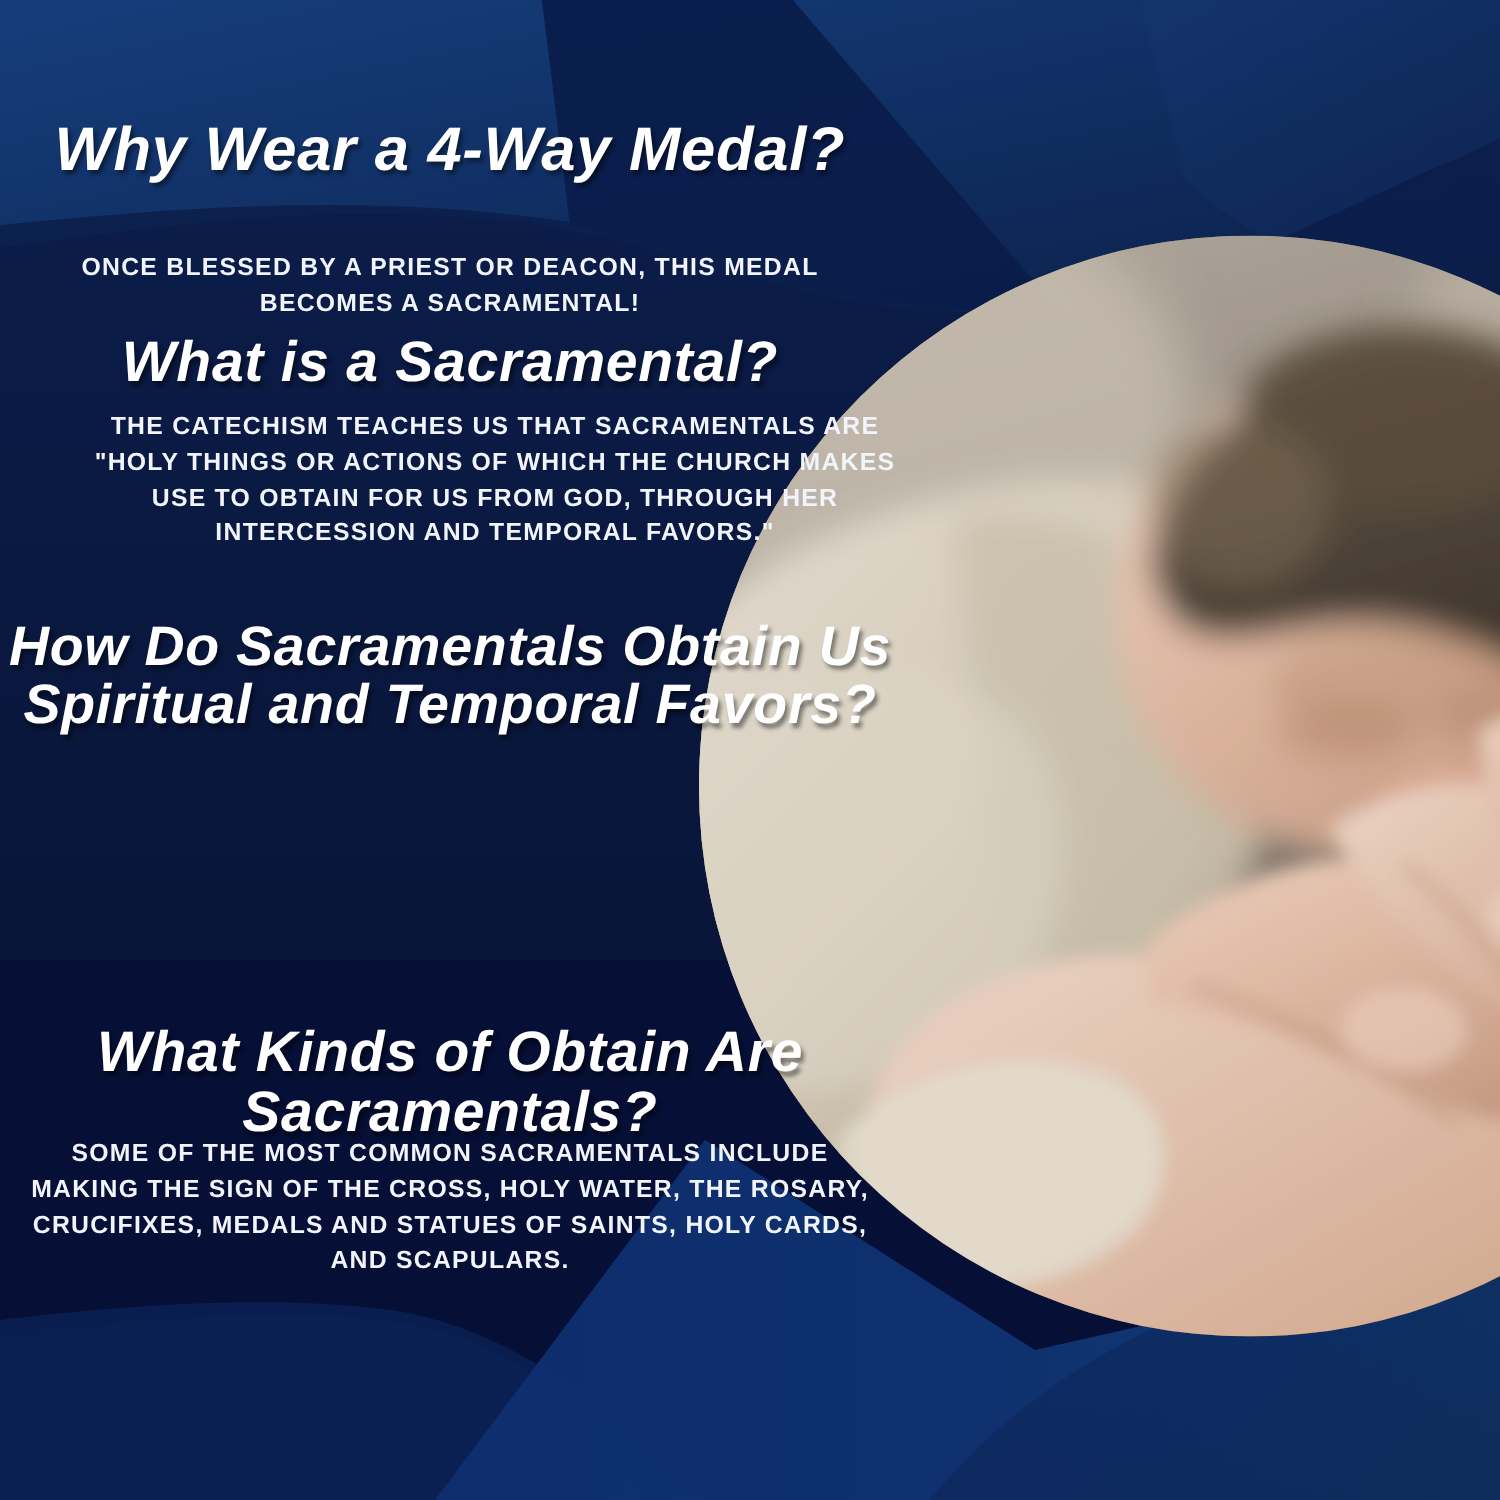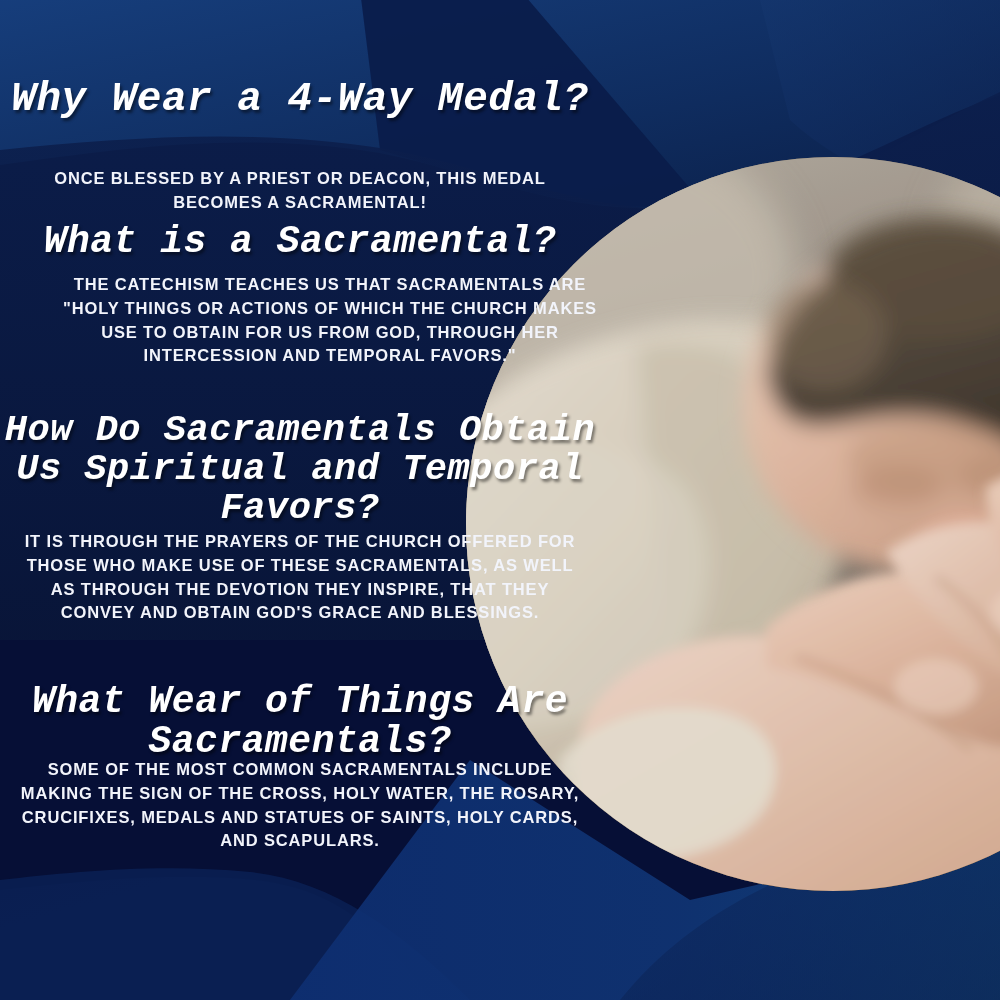--- a/index.html
+++ b/index.html
@@ -34,21 +34,21 @@
   .content{
     position:absolute;left:0;top:0;width:600px;height:1000px;
     z-index:6;
     text-align:center;
   }
   .block{position:absolute;left:0;width:600px;}
 
   h1.headline, h2.headline{
     margin:0;
     color:#ffffff;
-    font-family:Liberation Mono, monospace;
+    font-family:Liberation Sans, sans-serif;
     font-style:italic;
     font-weight:600;
     letter-spacing:0.5px;
     line-height:1.06;
     text-shadow:2px 3px 3px rgba(0,0,0,0.45);
     -webkit-font-smoothing:antialiased;
   }
   h1.headline{font-size:41px;}
   h2.headline{font-size:38px;}
   h2.headline.big{font-size:37px;}
@@ -295,26 +295,23 @@
     </div>
 
     <div class="block" id="blk-2-body">
       <p class="body">THE CATECHISM TEACHES US THAT SACRAMENTALS ARE "HOLY THINGS OR ACTIONS OF WHICH THE CHURCH MAKES USE TO OBTAIN FOR US FROM GOD, THROUGH HER INTERCESSION AND TEMPORAL FAVORS."</p>
     </div>
 
     <div class="block" id="blk-3-title">
       <h2 class="headline big">How Do Sacramentals Obtain Us Spiritual and Temporal Favors?</h2>
     </div>
 
-    <div class="block" id="blk-3-body">
-      <p class="body">IT IS THROUGH THE PRAYERS OF THE CHURCH OFFERED FOR THOSE WHO MAKE USE OF THESE SACRAMENTALS, AS WELL AS THROUGH THE DEVOTION THEY INSPIRE, THAT THEY CONVEY AND OBTAIN GOD'S GRACE AND BLESSINGS.</p>
-    </div>
 
     <div class="block" id="blk-4-title">
-      <h2 class="headline">What Wear of Things Are Sacramentals?</h2>
+      <h2 class="headline">What Kinds of Obtain Are Sacramentals?</h2>
     </div>
 
     <div class="block" id="blk-4-body">
       <p class="body">SOME OF THE MOST COMMON SACRAMENTALS INCLUDE MAKING THE SIGN OF THE CROSS, HOLY WATER, THE ROSARY, CRUCIFIXES, MEDALS AND STATUES OF SAINTS, HOLY CARDS, AND SCAPULARS.</p>
     </div>
 
   </div>
 </div>
 
 </body></html>

